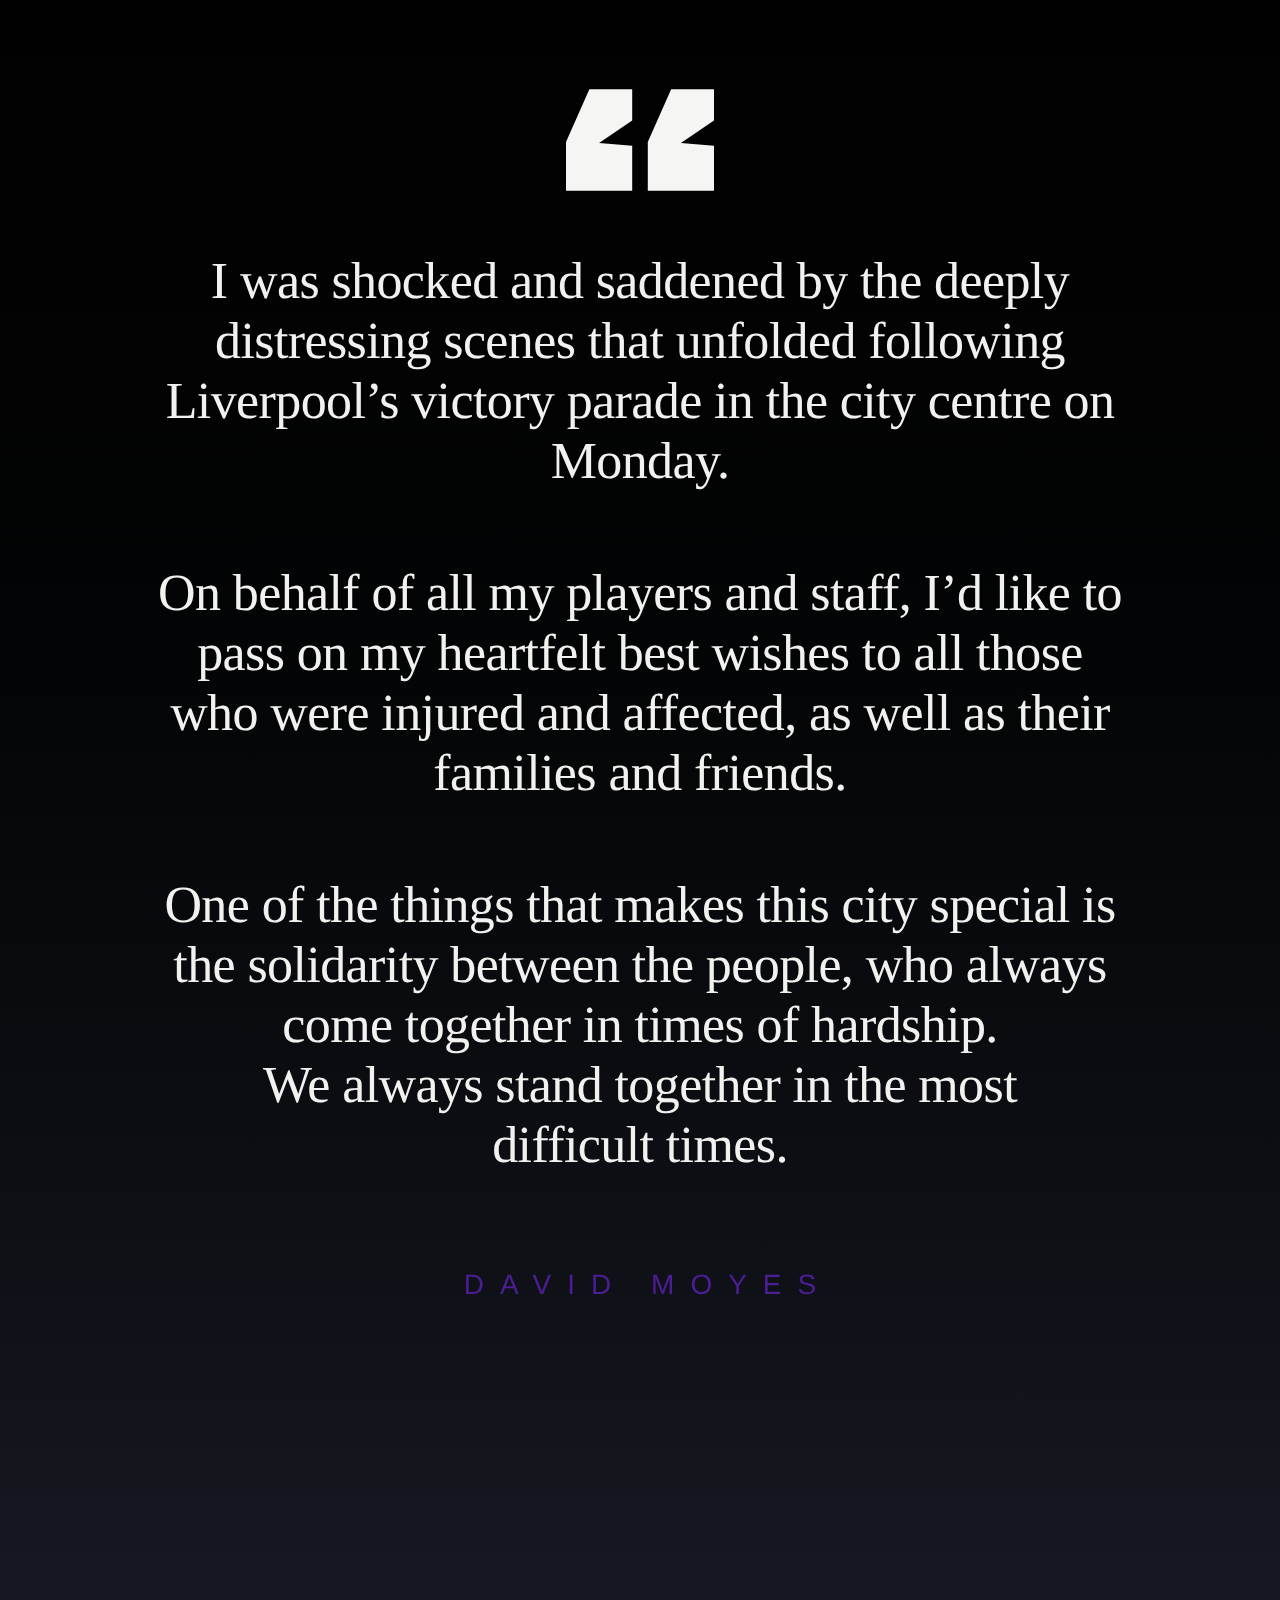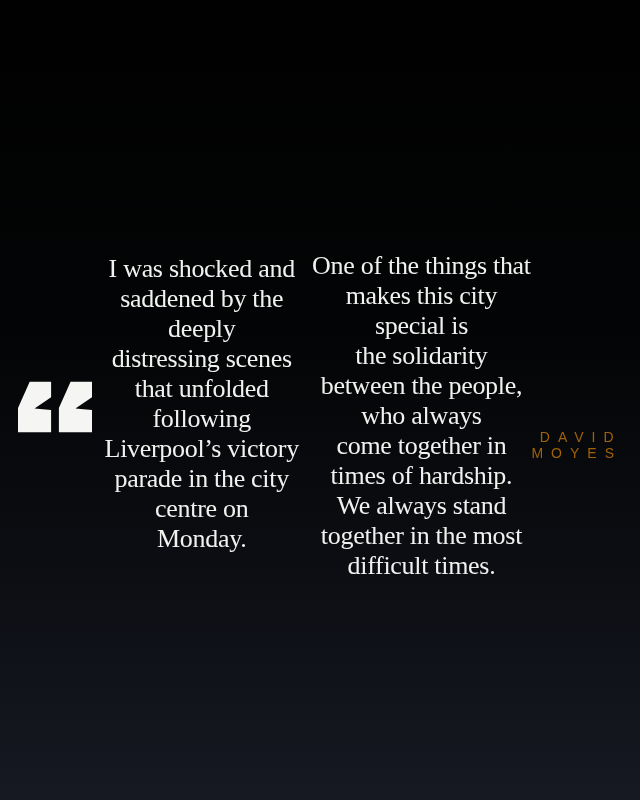--- a/index.html
+++ b/index.html
@@ -11,21 +11,21 @@
     height: 800px;
     overflow: hidden;
     background: linear-gradient(to bottom, #010101 0%, #030405 40%, #0c0e13 72%, #161922 100%);
   }
   .quote-card {
     width: 640px;
     height: 800px;
     box-sizing: border-box;
     padding: 44px 18px 0 18px;
     display: flex;
-    flex-direction: row;
+    flex-direction: column;
     align-items: center;
     text-align: center;
   }
   .quote-mark {
     width: 74px;
     height: 52px;
     margin-bottom: 30px;
     flex: 0 0 auto;
   }
   .quote-mark svg {
@@ -37,49 +37,53 @@
     font-family: "Liberation Serif", "DejaVu Serif", serif;
     font-size: 26px;
     line-height: 30px;
     letter-spacing: -0.3px;
     color: #f1f1ef;
     white-space: pre-line;
     margin: 0 0 36px 0;
     max-width: 604px;
   }
   .quote-paragraph.last {
-    margin-bottom: 12px;
+    margin-bottom: 0;
   }
   .attribution {
     font-family: "Liberation Sans", "DejaVu Sans", sans-serif;
     font-size: 14px;
     font-weight: 400;
     letter-spacing: 8px;
     text-indent: 8px; 
-    color: #a16207;
+    color: #4c1d95;
     margin-top: 46px;
   }
 </style>
 </head>
 <body>
 
 <div class="quote-card">
 
   <div class="quote-mark">
     <svg viewBox="0 0 76 52" xmlns="http://www.w3.org/2000/svg" aria-hidden="true">
       <polygon points="12,0 34,0 34,16 17,27.5 34,29 34,52 0,52 0,27" fill="#f5f5f3"></polygon>
       <polygon points="54,0 76,0 76,16 59,27.5 76,29 76,52 42,52 42,27" fill="#f5f5f3"></polygon>
     </svg>
   </div>
 
   <p class="quote-paragraph">I was shocked and saddened by the deeply
 distressing scenes that unfolded following
 Liverpool’s victory parade in the city centre on
 Monday.</p>
 
+  <p class="quote-paragraph">On behalf of all my players and staff, I’d like to
+pass on my heartfelt best wishes to all those
+who were injured and affected, as well as their
+families and friends.</p>
 
 
   <p class="quote-paragraph last">One of the things that makes this city special is
 the solidarity between the people, who always
 come together in times of hardship.
 We always stand together in the most
 difficult times.</p>
 
   <div class="attribution">DAVID MOYES</div>
 

